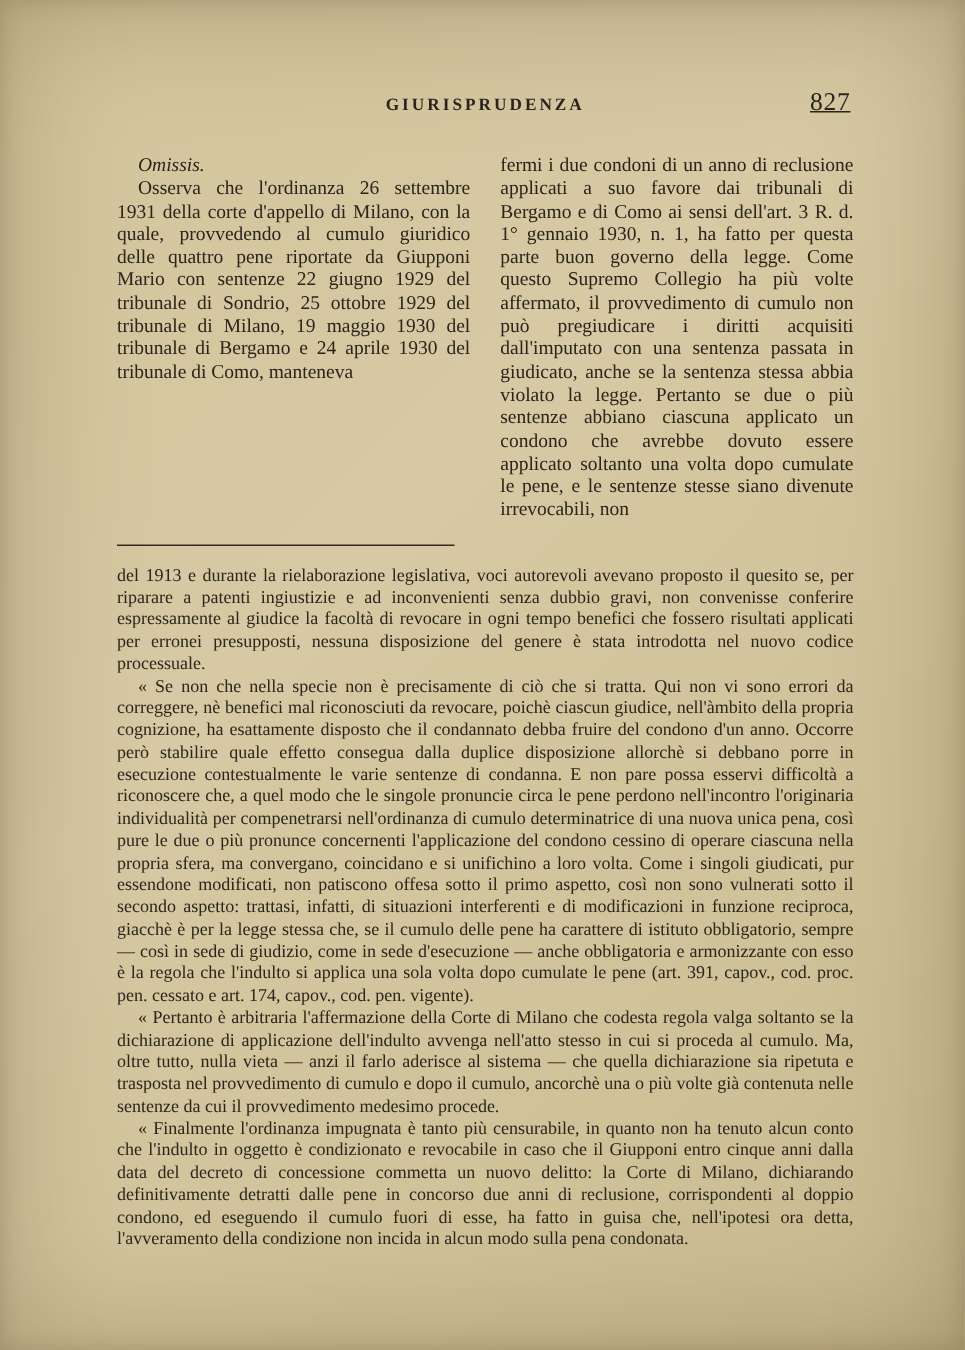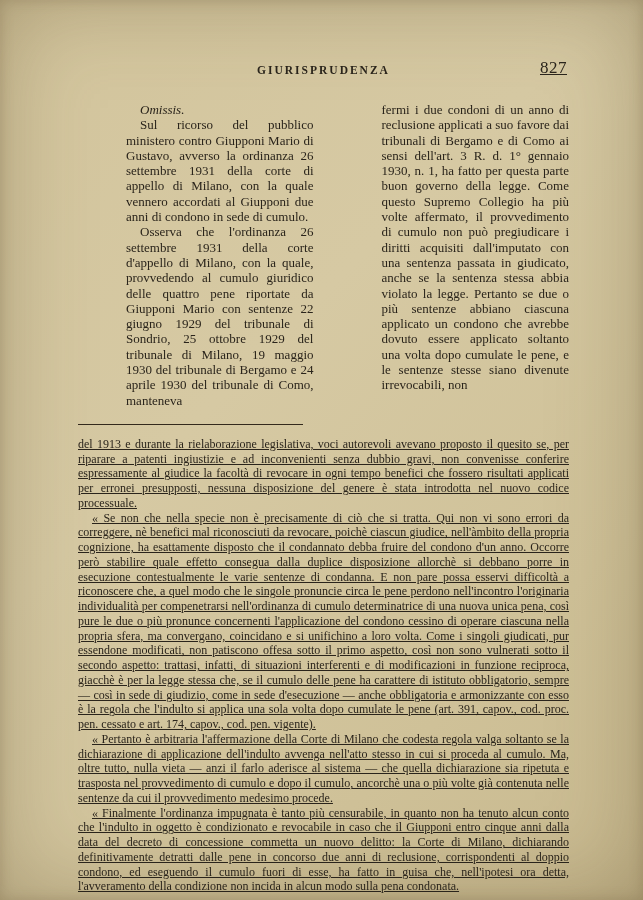--- a/index.html
+++ b/index.html
@@ -44,57 +44,54 @@
   }
   .columns {
     display: flex;
     gap: 20px;
   }
   .col {
     flex: 1 1 0;
     font-size: 13px;
     line-height: 15.3px;
     text-align: justify;
-    margin-left: 48px;
   }
   .col p { margin: 0; }
   .col p.indent { text-indent: 14px; }
   .omissis {
     font-style: italic;
     text-indent: 14px;
   }
   .footnote-rule {
     width: 225px;
     border-top: 1.2px solid #33291c;
     margin-top: 16px;
     margin-bottom: 12px;
   }
   .footnote {
     font-size: 12px;
     line-height: 14.75px;
     text-align: justify;
-    text-decoration: underline;
   }
   .footnote p { margin: 0; }
   .footnote p.indent { text-indent: 14px; }
 </style>
 </head>
 <body>
 
 <div class="page">
 
   <header class="page-header">
     <span class="running-title">GIURISPRUDENZA</span>
     <span class="page-number">827</span>
   </header>
 
   <section class="columns">
     <div class="col">
       <p class="omissis">Omissis.</p>
-      <p class="indent">Sul ricorso del pubblico ministero contro Giupponi Mario di Gustavo, avverso la ordinanza 26 settembre 1931 della corte di appello di Milano, con la quale vennero accordati al Giupponi due anni di condono in sede di cumulo.</p>
       <p class="indent">Osserva che l'ordinanza 26 settembre 1931 della corte d'appello di Milano, con la quale, provvedendo al cumulo giuridico delle quattro pene riportate da Giupponi Mario con sentenze 22 giugno 1929 del tribunale di Sondrio, 25 ottobre 1929 del tribunale di Milano, 19 maggio 1930 del tribunale di Bergamo e 24 aprile 1930 del tribunale di Como, manteneva</p>
     </div>
     <div class="col">
       <p>fermi i due condoni di un anno di reclusione applicati a suo favore dai tribunali di Bergamo e di Como ai sensi dell'art. 3 R. d. 1° gennaio 1930, n. 1, ha fatto per questa parte buon governo della legge. Come questo Supremo Collegio ha più volte affermato, il provvedimento di cumulo non può pregiudicare i diritti acquisiti dall'imputato con una sentenza passata in giudicato, anche se la sentenza stessa abbia violato la legge. Pertanto se due o più sentenze abbiano ciascuna applicato un condono che avrebbe dovuto essere applicato soltanto una volta dopo cumulate le pene, e le sentenze stesse siano divenute irrevocabili, non</p>
     </div>
   </section>
 
   <div class="footnote-rule"></div>
 
   <section class="footnote">

